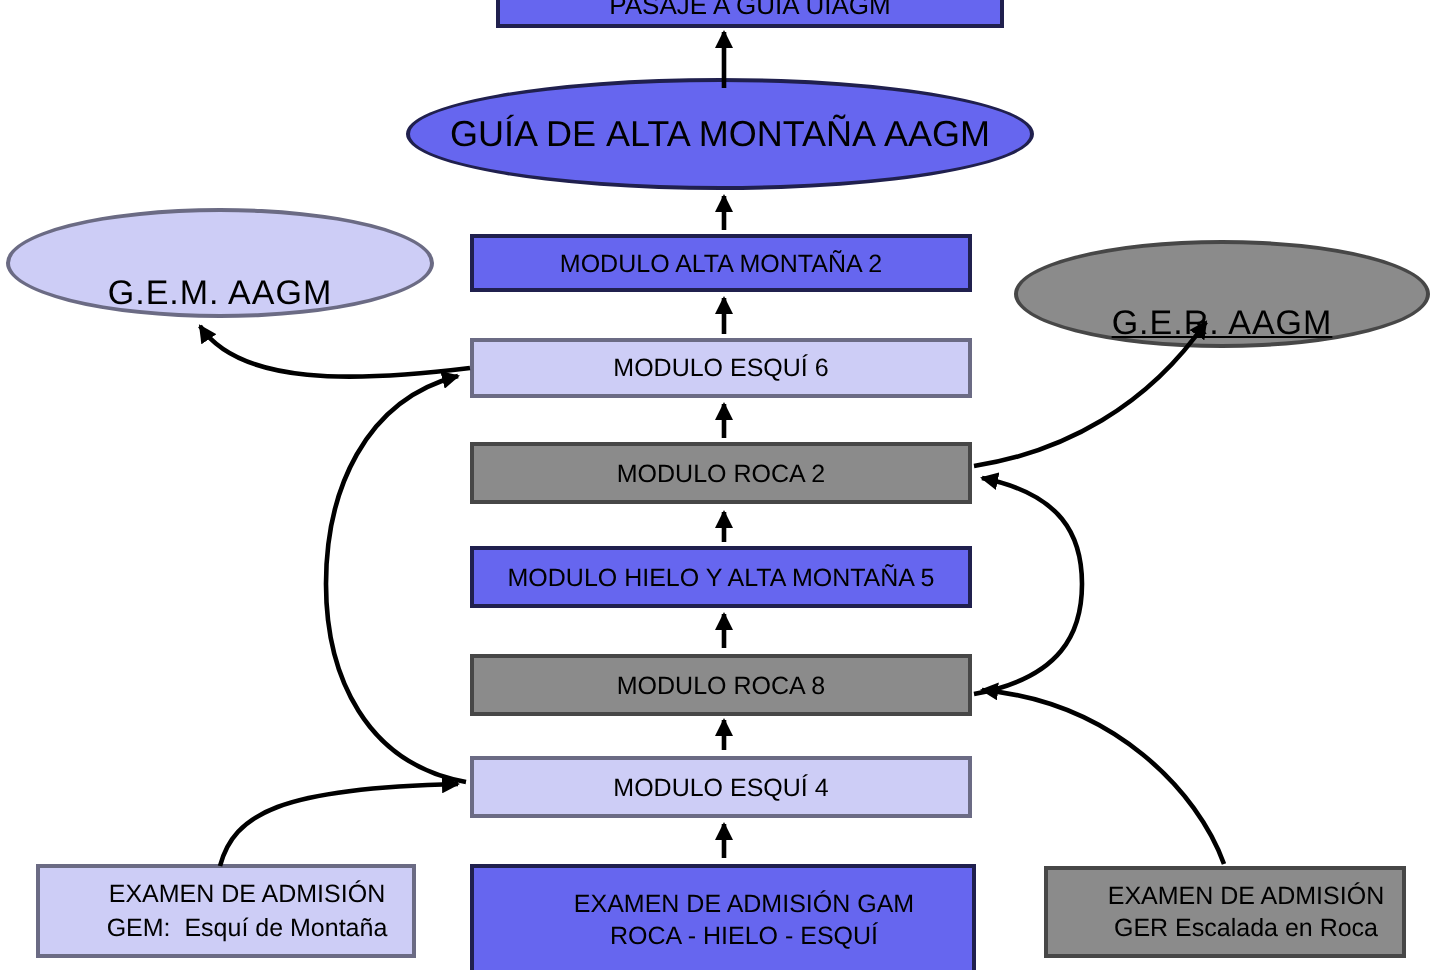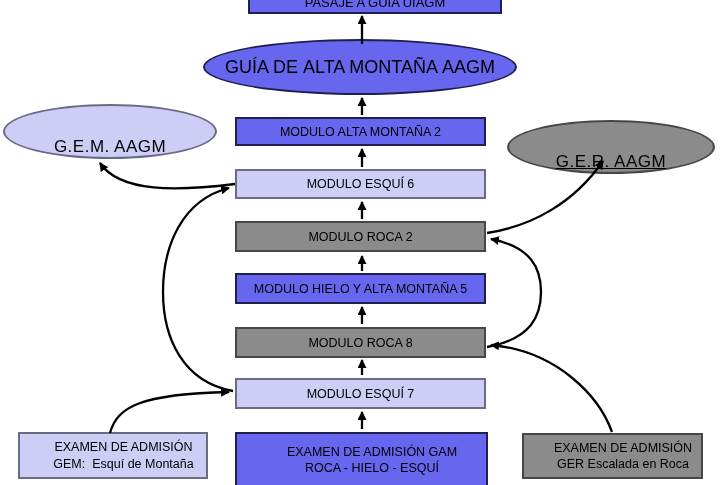--- a/index.html
+++ b/index.html
@@ -89,21 +89,21 @@
   <div class="node blue module" style="top:273px;height:31px;">
     <span>MODULO </span>
       <span class="bold">HIELO Y ALTA MONTAÑA 5</span>
   </div>
   <div class="node gray module" style="top:327px;height:31px;">
     <span>MODULO </span>
       <span class="bold">ROCA 8</span>
   </div>
   <div class="node lavender module" style="top:378px;height:31px;">
     <span>MODULO </span>
-      <span class="bold">ESQUÍ 7</span>
+      <span class="bold">ESQUÍ 4</span>
   </div>
 
   <div class="node lavender exam" style="left:18px;top:432px;width:190px;height:47px;">
     <span>EXAMEN DE ADMISIÓN</span>
     <span>GEM:  Esquí de Montaña</span>
   </div>
   <div class="node blue exam" style="left:235px;top:432px;width:253px;height:56px;">
     <span>EXAMEN DE ADMISIÓN GAM</span>
     <span>ROCA - HIELO - ESQUÍ</span>
   </div>

